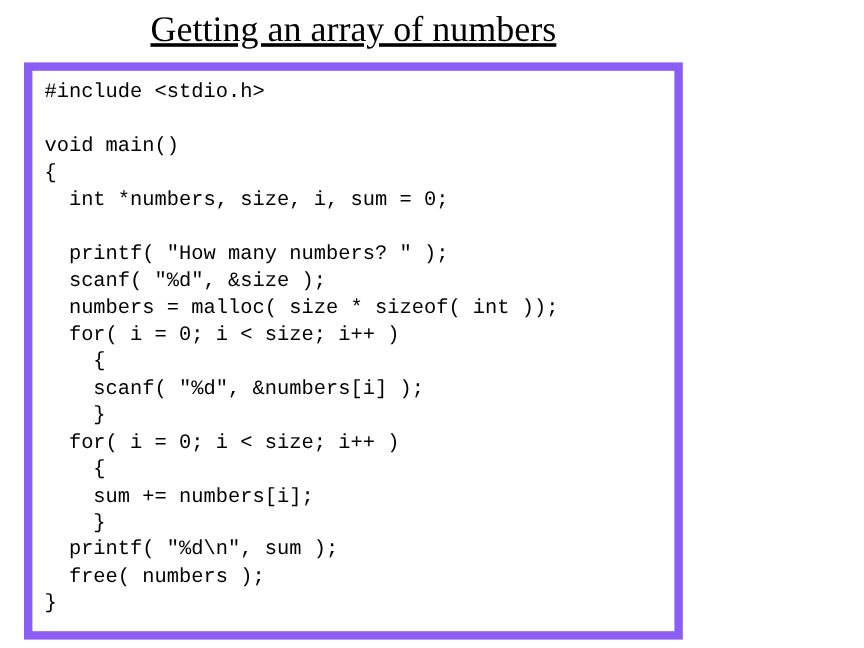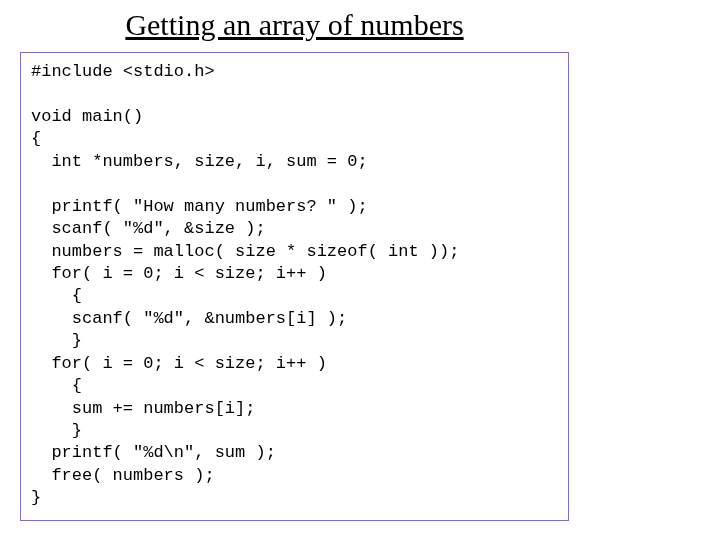--- a/index.html
+++ b/index.html
@@ -18,21 +18,21 @@
     padding: 8px 20px 20px 20px;
   }
   .title {
     text-align: center;
     font-size: 30px;
     text-decoration: underline;
     margin: 0 0 10px 0;
     font-weight: normal;
   }
   .code-box {
-    border: 1px solid #8b5cf6;
+    border: 7px solid #8b5cf6;
     padding: 8px 10px 10px 10px;
     font-family: "Courier New", Courier, monospace;
     font-size: 17px;
     line-height: 1.32;
     white-space: pre;
   }
 </style>
 </head>
 <body>
 

